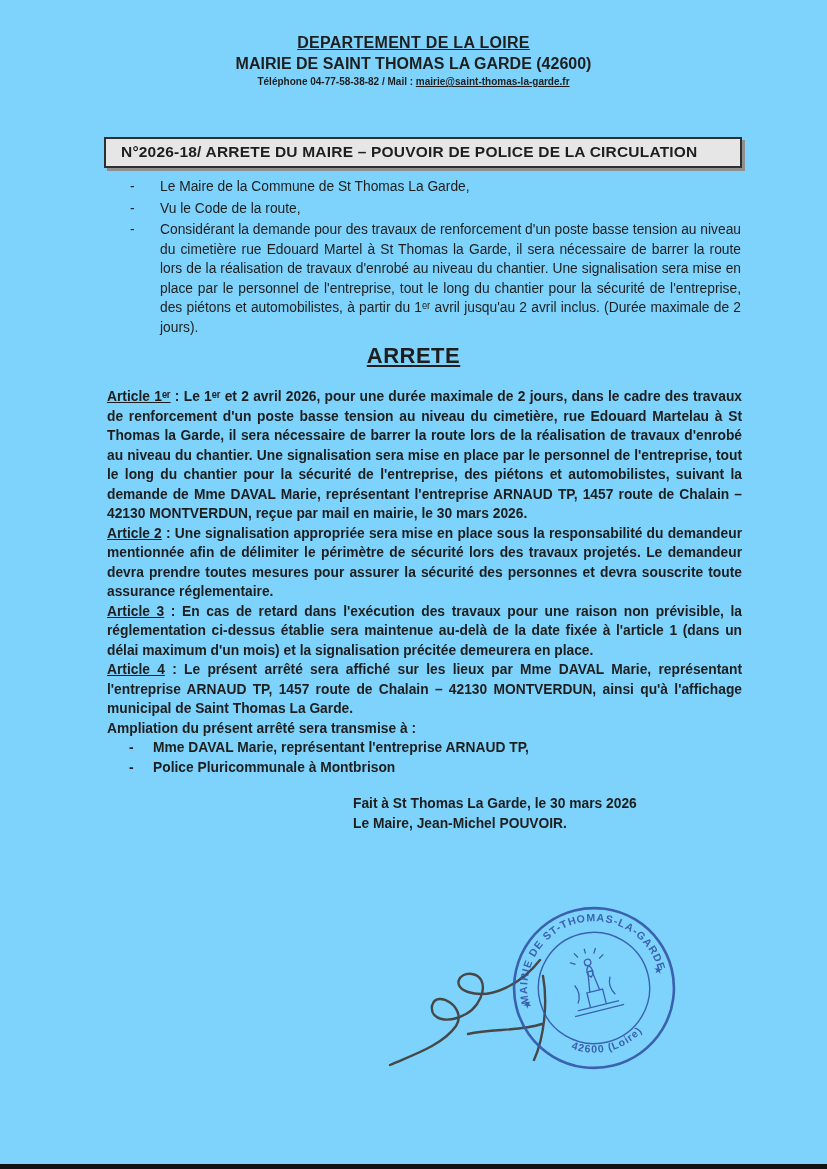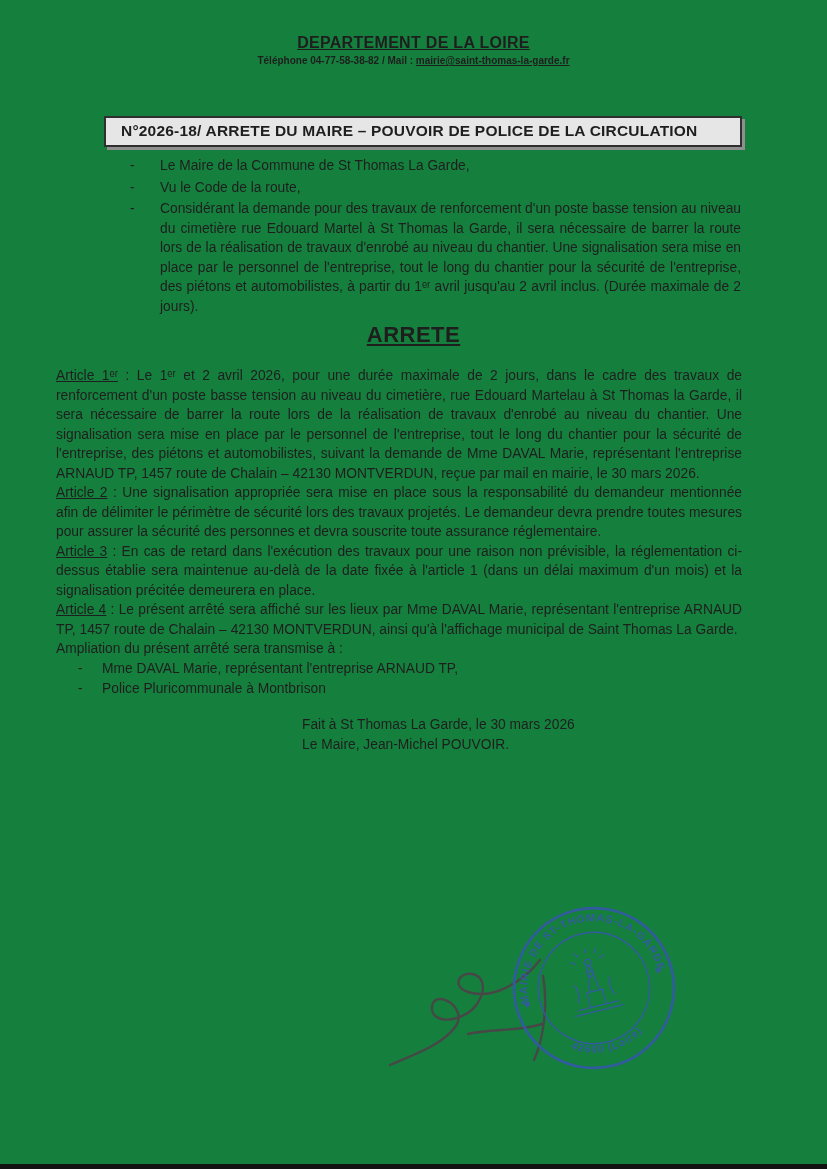--- a/index.html
+++ b/index.html
@@ -1,20 +1,20 @@
 <!DOCTYPE html>
 <html><head>
 <meta charset="utf-8">
 <style>
   * { margin:0; padding:0; box-sizing:border-box; }
   html,body { background:#e8e8e8; }
   body { font-family:"Liberation Sans", sans-serif; }
   .page {
     position:relative; width:827px; height:1169px; margin:0 auto;
-    background:#15803d; color:#1e1e1e; overflow:hidden;
+    background:#7dd3fc; color:#1e1e1e; overflow:hidden;
   }
   
   .letterhead { padding-top:34px; text-align:center; font-weight:bold; }
   .lh-l1 { font-size:16px; text-decoration:underline; letter-spacing:.3px; }
   .lh-l2 { font-size:16px; margin-top:3px; }
   .lh-l3 { font-size:10px; margin-top:3px; }
   .email-link { color:#1e1e1e; text-decoration:underline; cursor:pointer; }
   
   .title-bar {
     margin:50px 85px 0 104px;
@@ -28,21 +28,21 @@
   
   .preamble { margin:9px 86px 0 104px; list-style:none; }
   .preamble li {
     position:relative; padding-left:56px; margin-bottom:2px;
     font-size:13.8px; line-height:19.5px; text-align:justify;
   }
   .preamble li::before { content:"-"; position:absolute; left:26px; }
   
   .heading { margin-top:6px; text-align:center; font-size:22px; font-weight:bold; text-decoration:underline; letter-spacing:.5px; }
   
-  .bodytext { margin:18px 85px 0 56px; font-size:13.8px; line-height:19.5px; text-align:justify; }
+  .bodytext { margin:18px 85px 0 107px; font-size:13.8px; line-height:19.5px; text-align:justify;font-weight:bold; }
   .bodytext p { margin:0; }
   .article-label { text-decoration:underline; }
   .amp-list { list-style:none; }
   .amp-list li { position:relative; padding-left:46px; font-size:13.8px; line-height:20px; }
   .amp-list li::before { content:"-"; position:absolute; left:22px; }
   
   .sig-block { margin:16px 0 0 246px; font-size:13.8px; line-height:20px; text-align:left; }
   
   .signature { position:absolute; left:372px; top:948px; width:215px; height:140px; }
   .stamp { position:absolute; left:508px; top:902px; width:172px; height:172px; transform:rotate(-14deg); opacity:.92; }
@@ -50,20 +50,21 @@
   
   .scan-edge { position:absolute; left:0; right:0; bottom:0; height:5px; background:#121212; }
 </style>
 </head>
 <body>
 
 <div class="page">
 
   <header class="letterhead">
     <div class="lh-l1">DEPARTEMENT DE LA LOIRE</div>
+    <div class="lh-l2">MAIRIE DE SAINT THOMAS LA GARDE (42600)</div>
     <div class="lh-l3"><span>Téléphone 04-77-58-38-82 / Mail : </span><a class="email-link">mairie@saint-thomas-la-garde.fr</a></div>
   </header>
 
   <div class="title-bar">N°2026-18/ ARRETE DU MAIRE – POUVOIR DE POLICE DE LA CIRCULATION</div>
 
   <ul class="preamble">
     <li>Le Maire de la Commune de St Thomas La Garde,</li>
     <li>Vu le Code de la route,</li>
     <li>Considérant la demande pour des travaux de renforcement d'un poste basse tension au niveau du cimetière rue Edouard Martel à St Thomas la Garde, il sera nécessaire de barrer la route lors de la réalisation de travaux d'enrobé au niveau du chantier. Une signalisation sera mise en place par le personnel de l'entreprise, tout le long du chantier pour la sécurité de l'entreprise, des piétons et automobilistes, à partir du 1ᵉʳ avril jusqu'au 2 avril inclus. (Durée maximale de 2 jours).</li>
   </ul>

